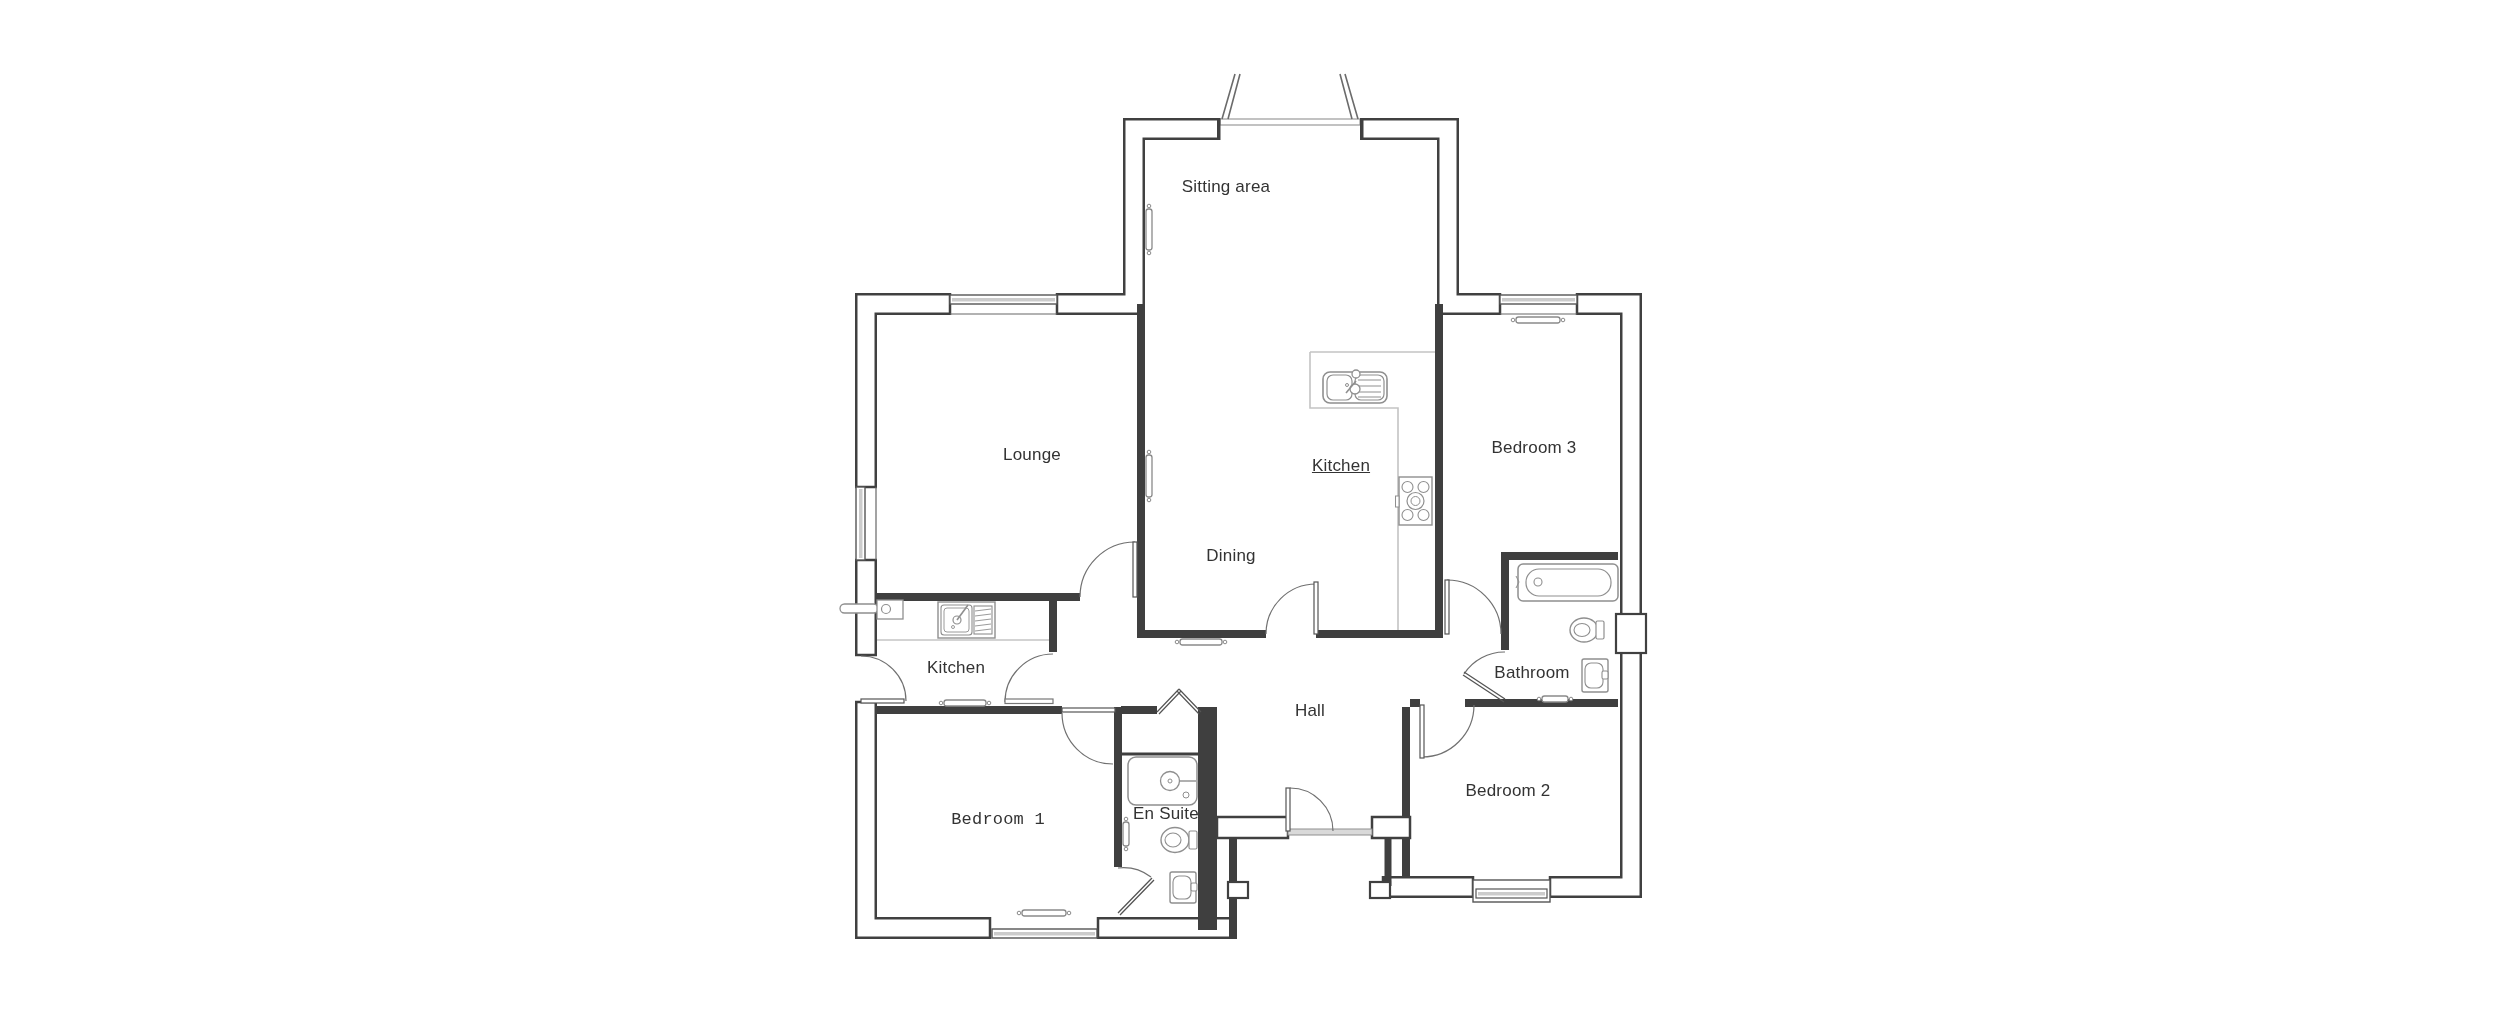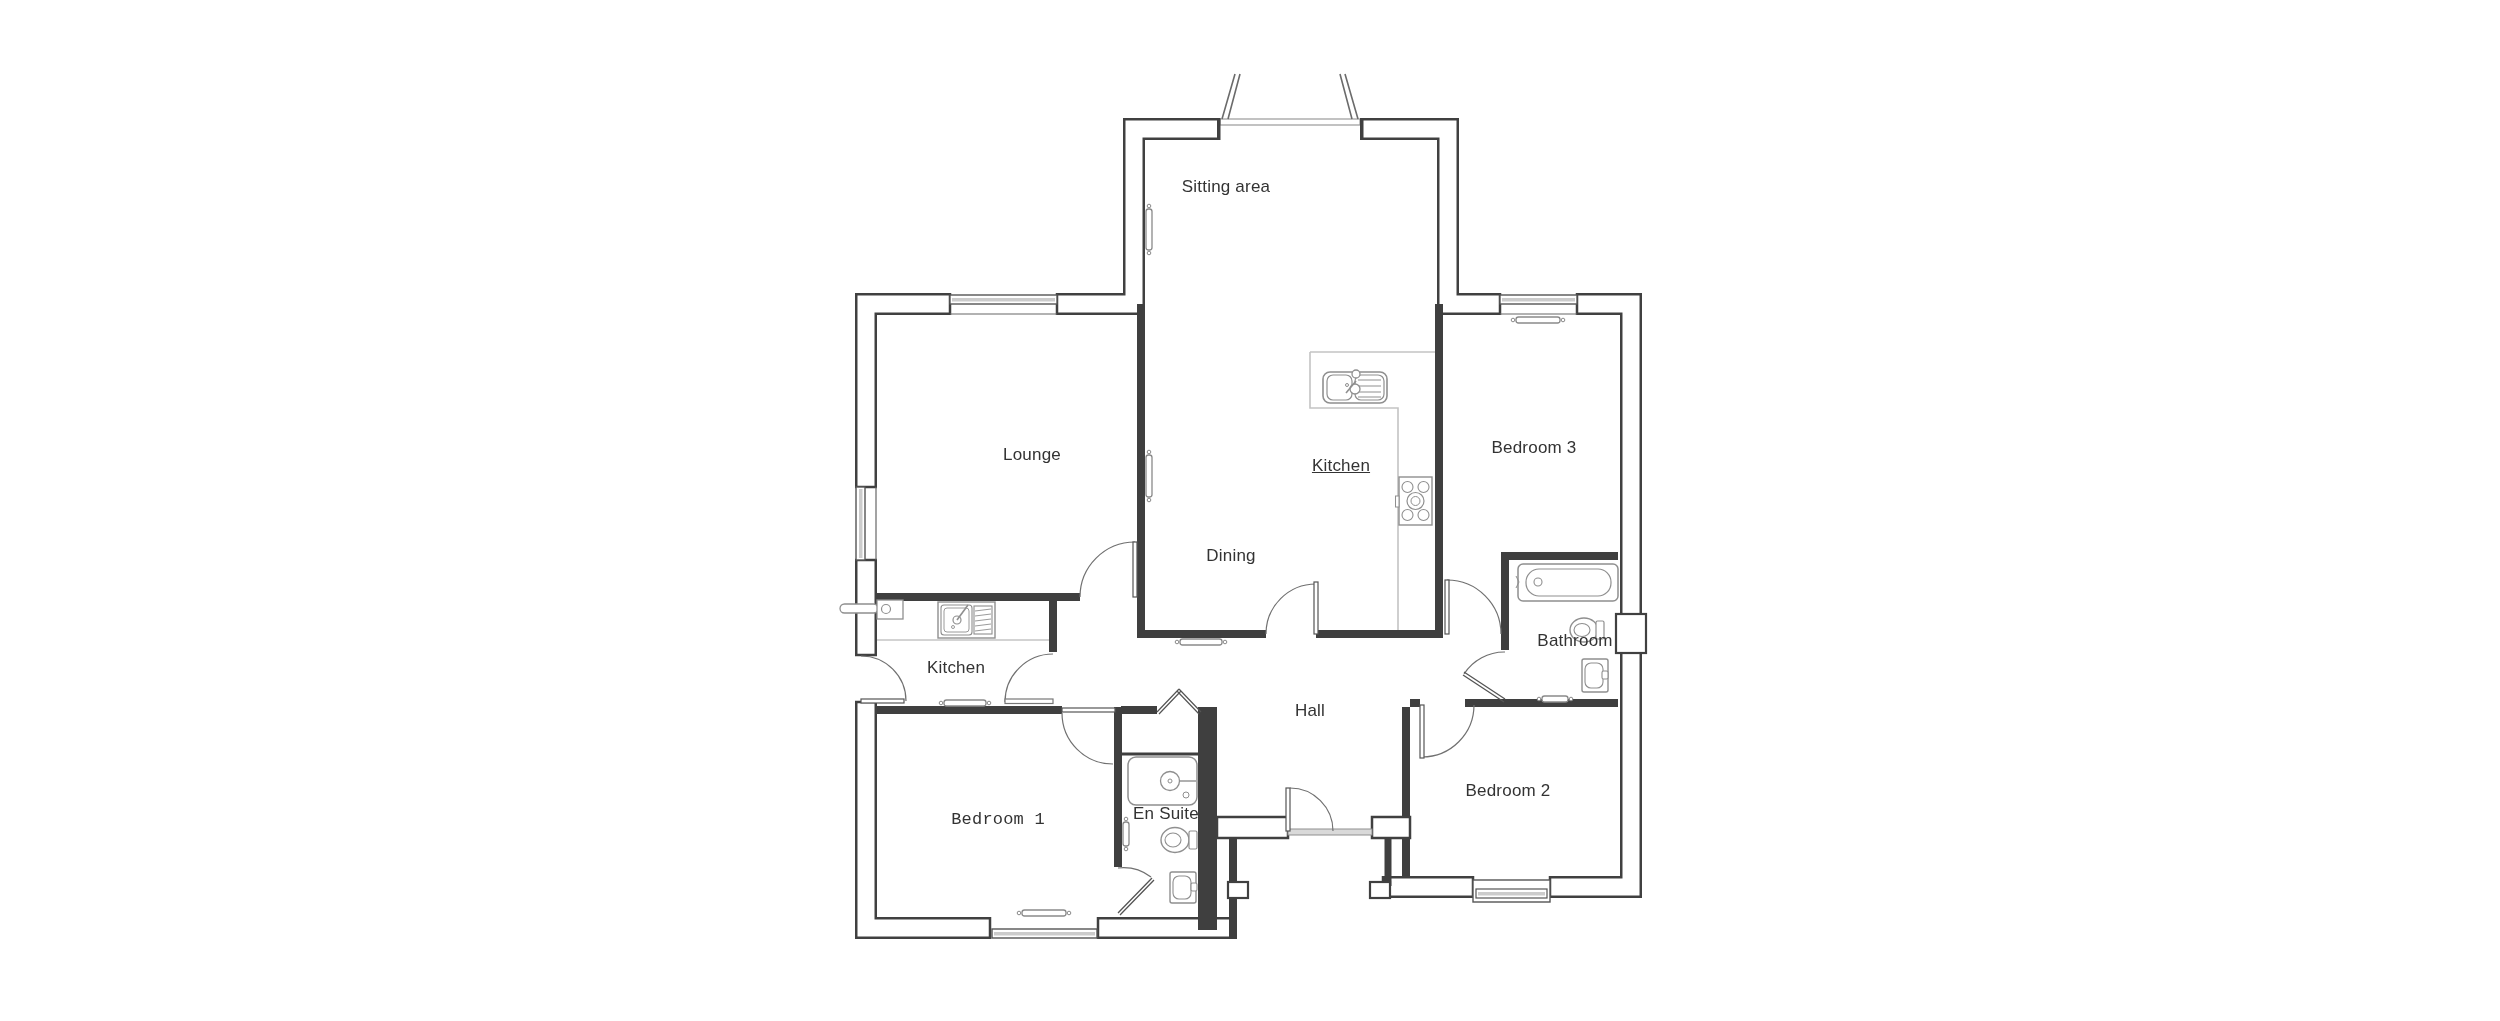--- a/index.html
+++ b/index.html
@@ -284,19 +284,19 @@
   </g>
 </svg>
 
   <div>
     <div class="room-label" style="left: 1226px; top: 187px;">Sitting area</div>
     <div class="room-label" style="left: 1032px; top: 455px;">Lounge</div>
     <div class="room-label" style="left: 1341px; top: 466px; text-decoration: underline;">Kitchen</div>
     <div class="room-label" style="left: 1231px; top: 556px;">Dining</div>
     <div class="room-label" style="left: 1534px; top: 448px;">Bedroom 3</div>
     <div class="room-label" style="left: 956px; top: 668px;">Kitchen</div>
-    <div class="room-label" style="left: 1532px; top: 641px; margin-left: 43px;">Bathroom</div>
+    <div class="room-label" style="left: 1532px; top: 673px;">Bathroom</div>
     <div class="room-label" style="left: 1310px; top: 711px;">Hall</div>
     <div class="room-label" style="left: 998px; top: 819px; font-family: Liberation Mono, monospace;">Bedroom 1</div>
     <div class="room-label" style="left: 1166px; top: 802px; margin-top: 12px;">En Suite</div>
     <div class="room-label" style="left: 1508px; top: 791px;">Bedroom 2</div>
   </div>
 </div>
 
 </body></html>

